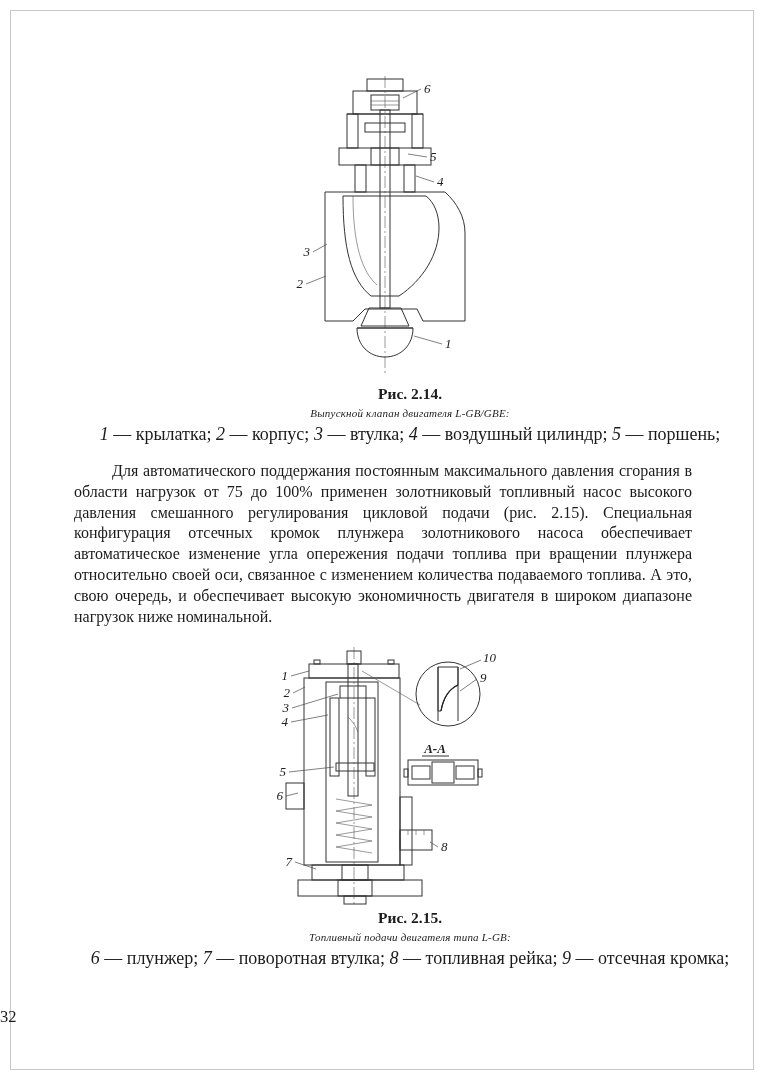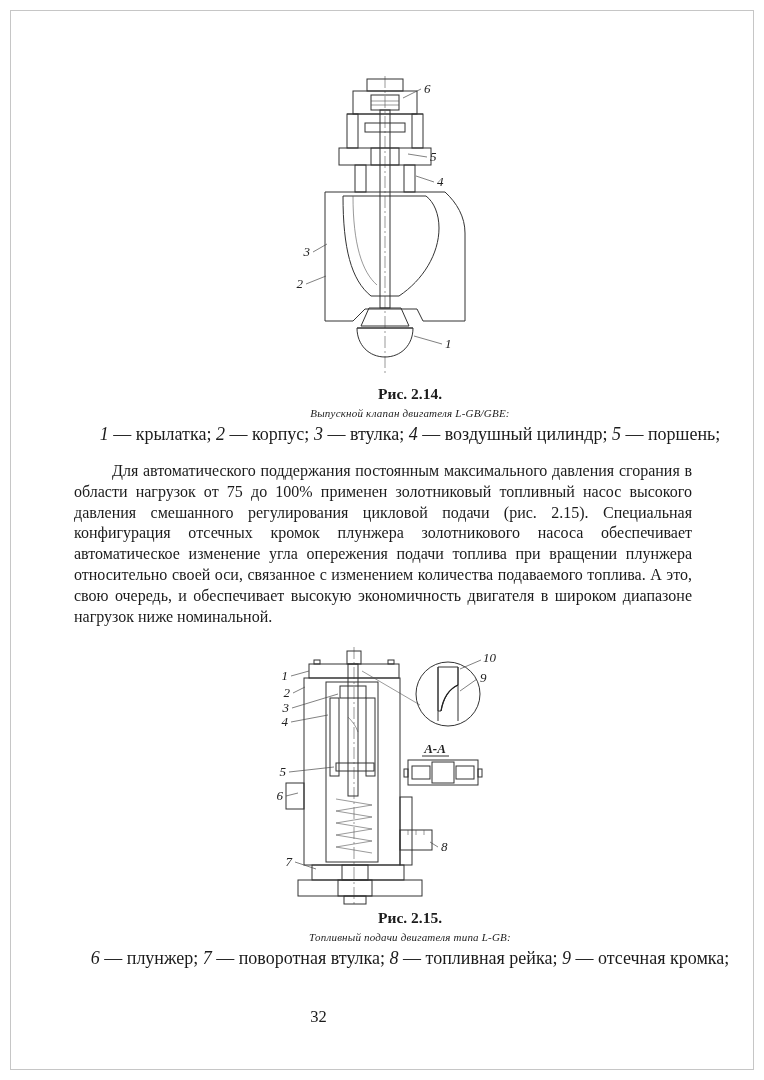--- a/index.html
+++ b/index.html
@@ -25,21 +25,21 @@
   .cap2{top:908px;}
   .fig-label{font-weight:bold;font-size:15.5px;line-height:20px;}
   .fig-title{font-style:italic;font-size:11px;line-height:19px;letter-spacing:0.2px;margin-bottom:2px;}
   .fig-legend{font-size:18px;line-height:18.8px;}
   .fig-legend i{font-style:italic;}
   .body-par{
     position:absolute;left:74px;top:461px;width:618px;margin:0;
     font-size:16px;line-height:20.8px;text-align:justify;text-indent:38px;
   }
   .page-number{
-    position:absolute;left:0;top:1007px;width:637px;text-align:center;
+    position:absolute;left:0;top:1007px;width:637px;text-align:left;
     font-size:16.5px;
   }
   .co{font-family:"Liberation Serif", serif;font-style:italic;font-size:13px;fill:#222;}
   .lead{stroke:#4a4a4a;stroke-width:0.7;}
   .draw{stroke:#333;fill:none;stroke-width:1;}
   .thin{stroke:#555;stroke-width:0.6;}
 </style>
 </head>
 <body>
 

